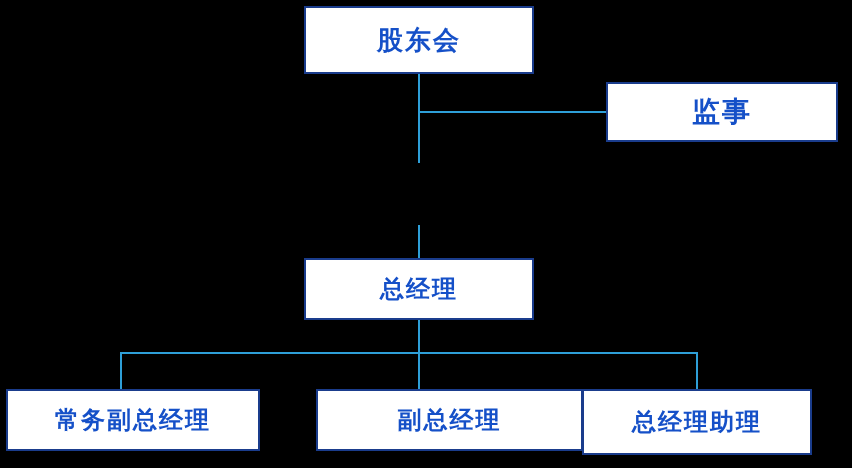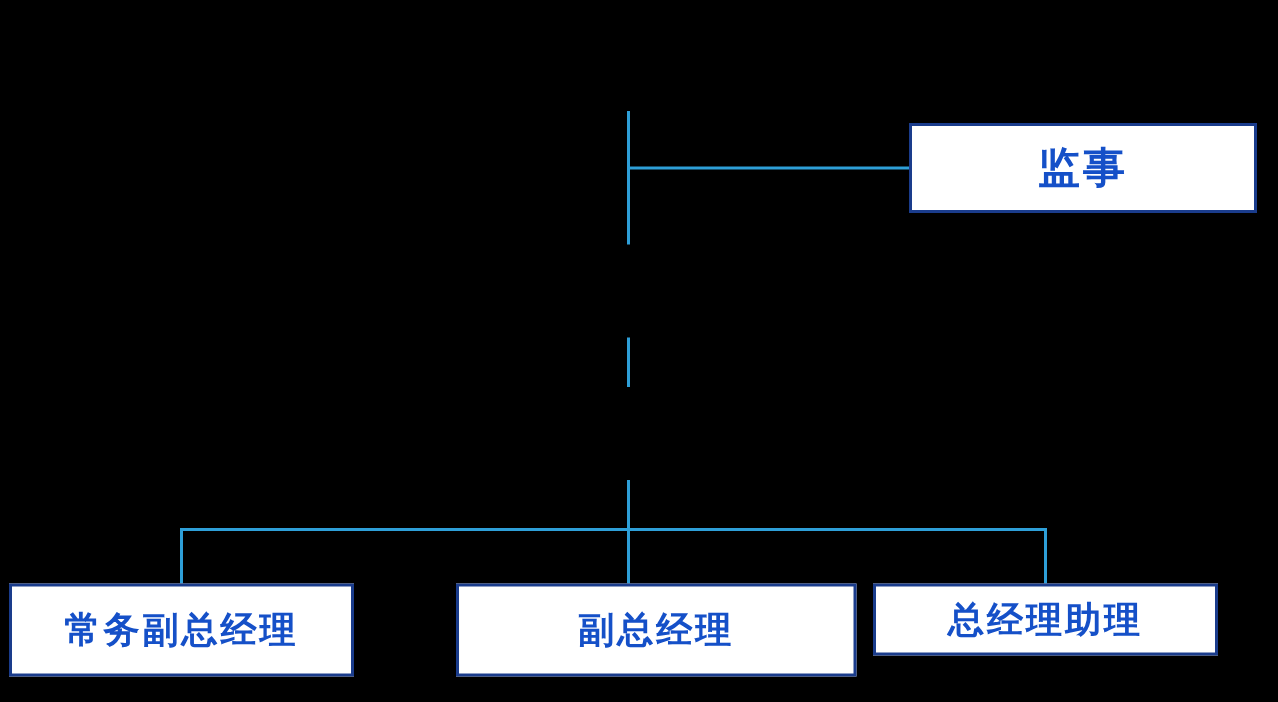--- a/index.html
+++ b/index.html
@@ -42,24 +42,26 @@
   <div class="ln v" style="left:418px;top:225px;height:33px;"></div>
 
   <div class="ln v" style="left:418px;top:320px;height:69px;"></div>
 
   <div class="ln h" style="left:120px;top:352px;width:578px;"></div>
 
   <div class="ln v" style="left:120px;top:352px;height:37px;"></div>
 
   <div class="ln v" style="left:696px;top:352px;height:37px;"></div>
 
+  <div class="node" style="left:304px;top:6px;width:230px;height:68px;font-size:26px;">股东会</div>
 
   <div class="node" style="left:606px;top:82px;width:232px;height:60px;font-size:28px;">监事</div>
 
 
+  <div class="node" style="left:304px;top:258px;width:230px;height:62px;font-size:24px;">总经理</div>
 
-  <div class="node" style="left:6px;top:389px;width:230px;height:62px;font-size:24px;">常务副总经理</div>
+  <div class="node" style="left:6px;top:389px;width:254px;height:62px;font-size:24px;">常务副总经理</div>
 
-  <div class="node" style="left:304px;top:389px;width:267px;height:62px;font-size:24px;">副总经理</div>
+  <div class="node" style="left:316px;top:389px;width:267px;height:62px;font-size:24px;">副总经理</div>
 
-  <div class="node" style="left:582px;top:389px;width:230px;height:48px;font-size:24px;">总经理助理</div>
+  <div class="node" style="left:582px;top:389px;width:230px;height:66px;font-size:24px;">总经理助理</div>
 
 </div>
 
 </body></html>

